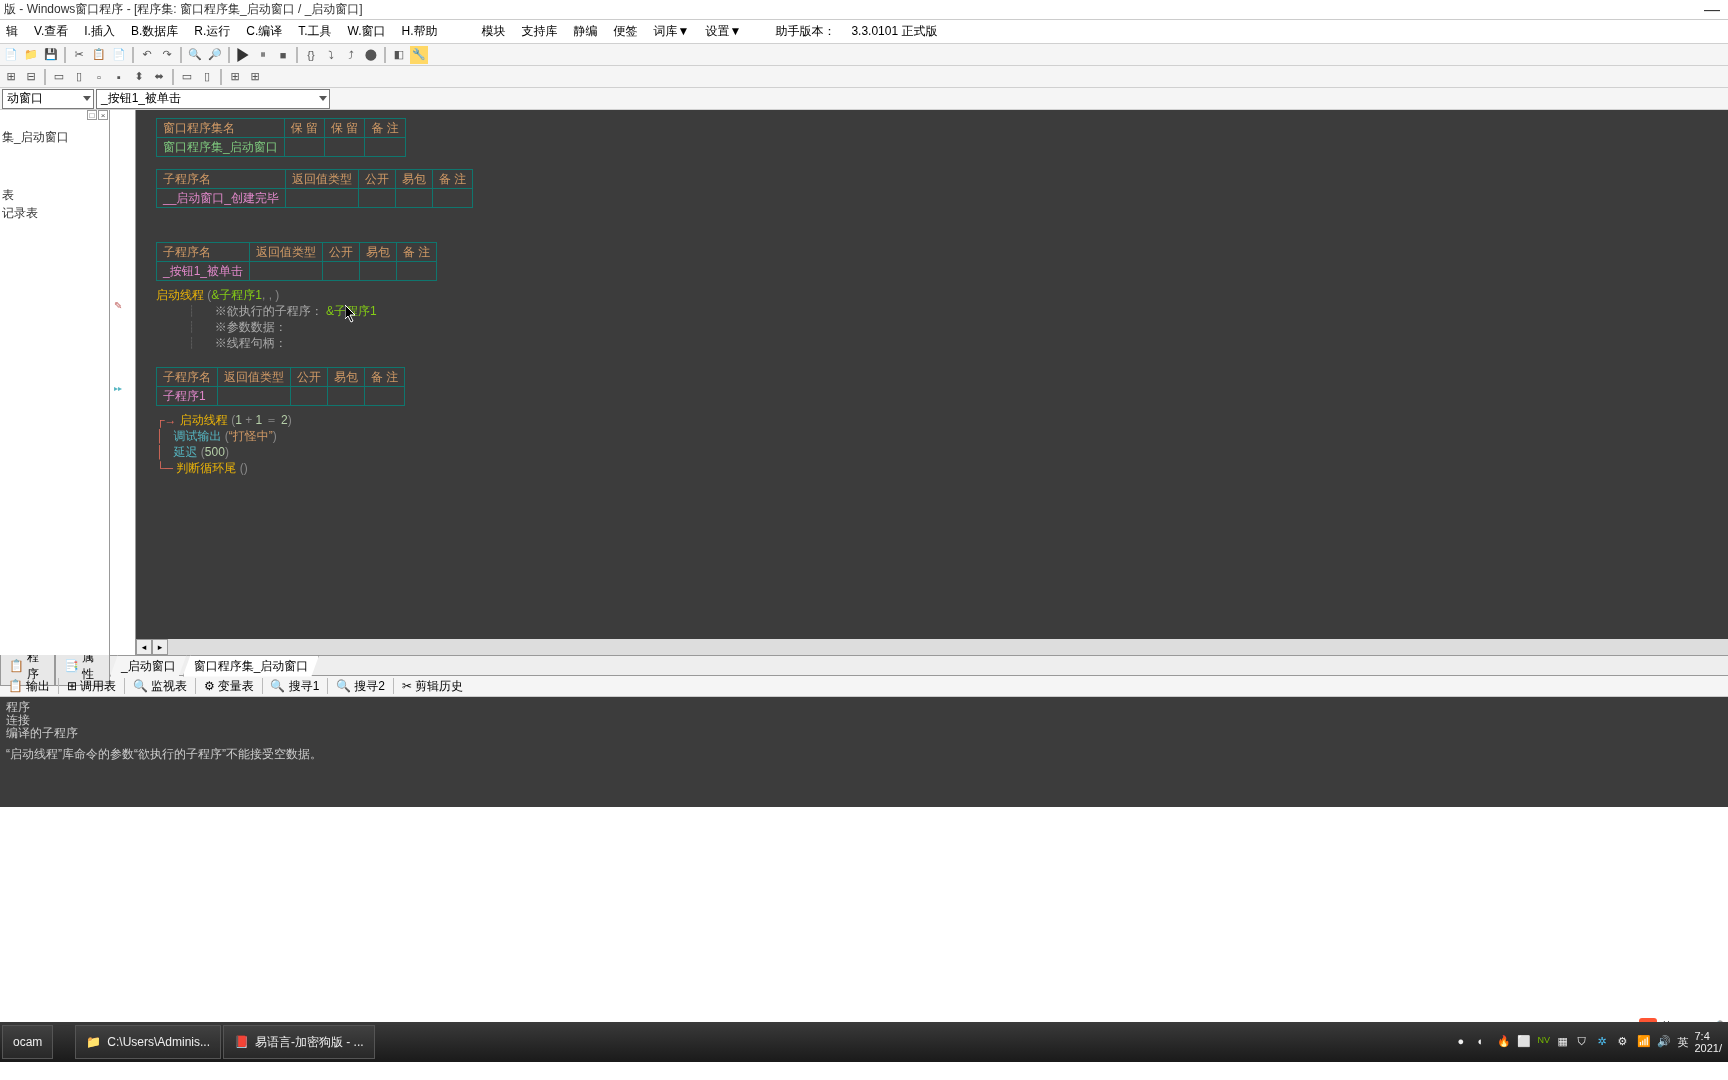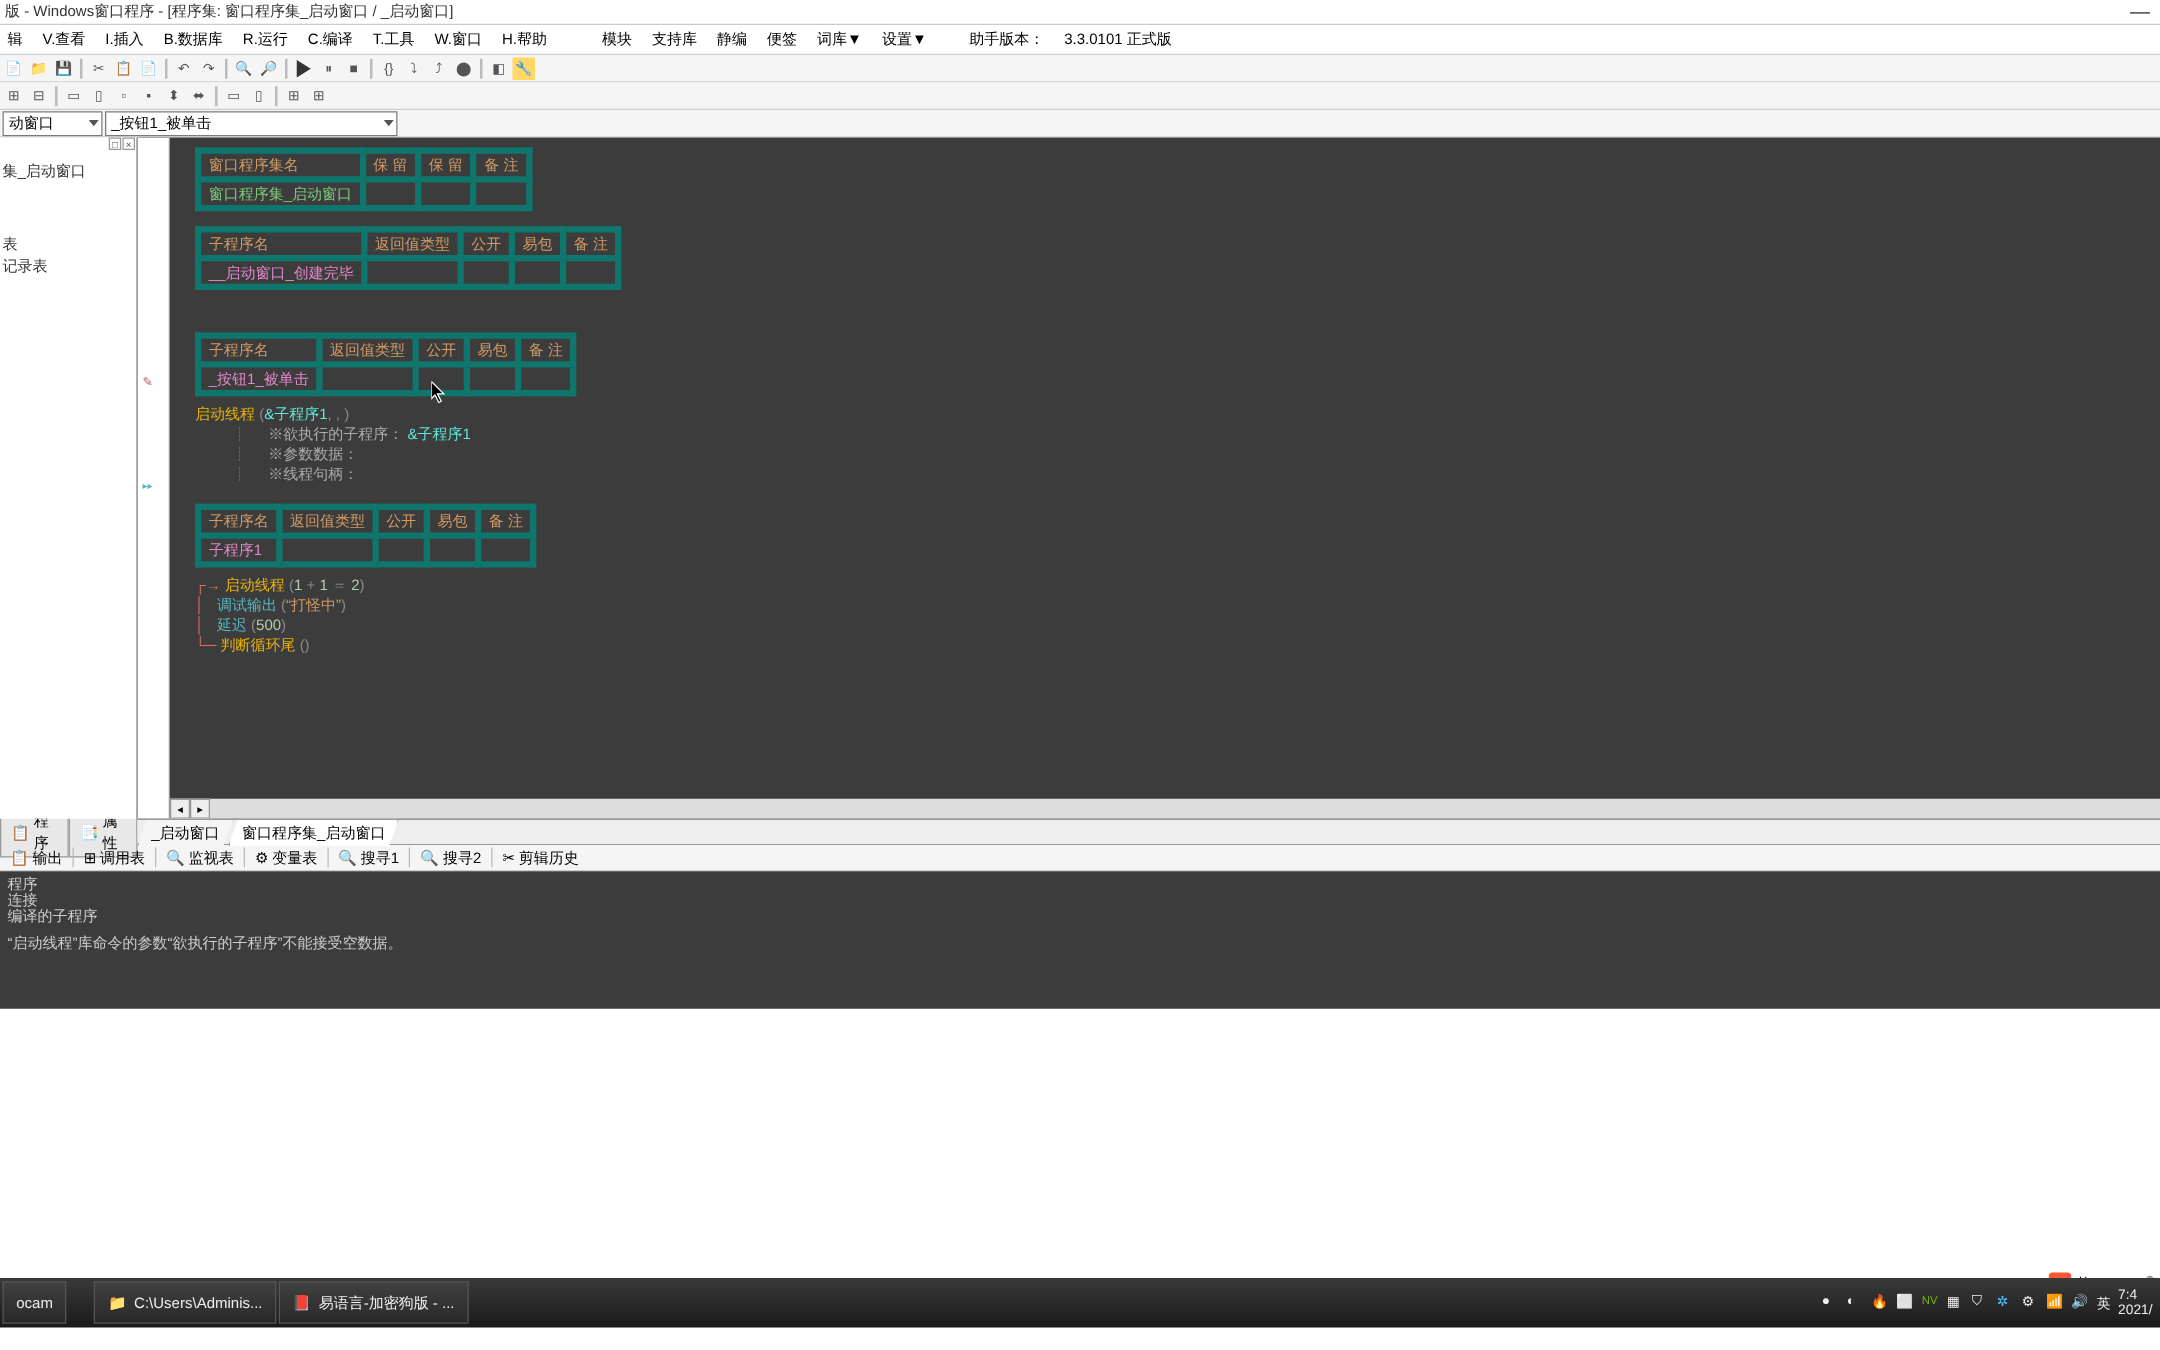--- a/index.html
+++ b/index.html
@@ -18,27 +18,27 @@
 .leftpanel { width:110px; background:#fff; border-right:1px solid #999; position:relative; font-size:12px; }
 .leftpanel .toptabs { position:absolute; top:0; right:1px; font-size:9px; color:#555; display:flex; gap:1px;}
 .leftpanel .toptabs span{border:1px solid #999; width:10px; height:10px; display:flex;align-items:center;justify-content:center;font-size:8px;}
 .tree { padding:4px 2px; font-size:12px; color:#333; line-height:18px; margin-top:14px;}
 .tree .item { white-space:nowrap; }
 .codearea { flex:1; background:#3c3c3c; position:relative; overflow:hidden; }
 .gutter { position:absolute; left:0; top:0; width:26px; height:100%; background:#fff; border-right:1px solid #999;}
 .gutter .mark{position:absolute;left:4px;font-size:10px;}
 .code-content { margin-left:26px; padding:8px 0 0 20px; font-family:"NSimSun","SimSun",monospace; font-size:12px; line-height:16px; }
 .tbl { border-collapse:collapse; margin-bottom:6px; }
-.tbl td { border:5px solid #0f766e; padding:1px 6px; height:16px; min-width:28px; }
+.tbl td { border:1px solid #0f766e; padding:1px 6px; height:16px; min-width:28px; }
 .hdr { color:#d19a66; }
 .val-pink { color:#e088c9; }
 .val-green { color:#7ec97e; }
 .c-red { color:#eab308; }
 .c-paren { color:#888; }
-.c-orange { color:#5eead4; }
+.c-orange { color:#84cc16; }
 .c-cyan { color:#56b6c2; }
 .c-str { color:#aaa; }
 .code-line { white-space:pre; }
 .hscroll { position:absolute; bottom:0; left:26px; right:0; height:16px; background:#ddd; display:flex; }
 .hscroll .btn{width:16px;height:16px;background:#eee;border:1px solid #999;display:flex;align-items:center;justify-content:center;font-size:9px;}
 .bottabs-left { height:20px; background:#f0f0f0; border-top:1px solid #999; display:flex; align-items:center; font-size:12px; }
 .bottabs-left .tab { padding:2px 8px; border:1px solid #999; background:#e8e8e8; display:flex; align-items:center; gap:3px;}
 .bottabs-code { height:20px; background:#eee; border-top:1px solid #999; display:flex; align-items:center; font-size:12px; padding-left:115px;}
 .bottabs-code .tab { padding:2px 10px; border:1px solid #999; border-bottom:none; background:#f5f5f5; position:relative; clip-path:polygon(8px 0,100% 0,calc(100% - 8px) 100%,0 100%);margin-left:-4px;}
 .bottabs-code .tab.active{background:#fff;}
@@ -129,21 +129,21 @@
   <div class="tbtn">⬌</div>
   <div class="tbtn sep"></div>
   <div class="tbtn">▭</div>
   <div class="tbtn">▯</div>
   <div class="tbtn sep"></div>
   <div class="tbtn">⊞</div>
   <div class="tbtn">⊞</div>
 </div>
 
 <div class="dropdowns">
-  <div class="dd" style="width:80px">
+  <div class="dd" style="width:92px">
       <span>动窗口</span>
     </div>
   <span style="width:2px"></span>
   <div class="dd" style="width:234px">
       <span>_按钮1_被单击</span>
     </div>
 </div>
 
 <div class="mainrow">
   <div class="leftpanel">

